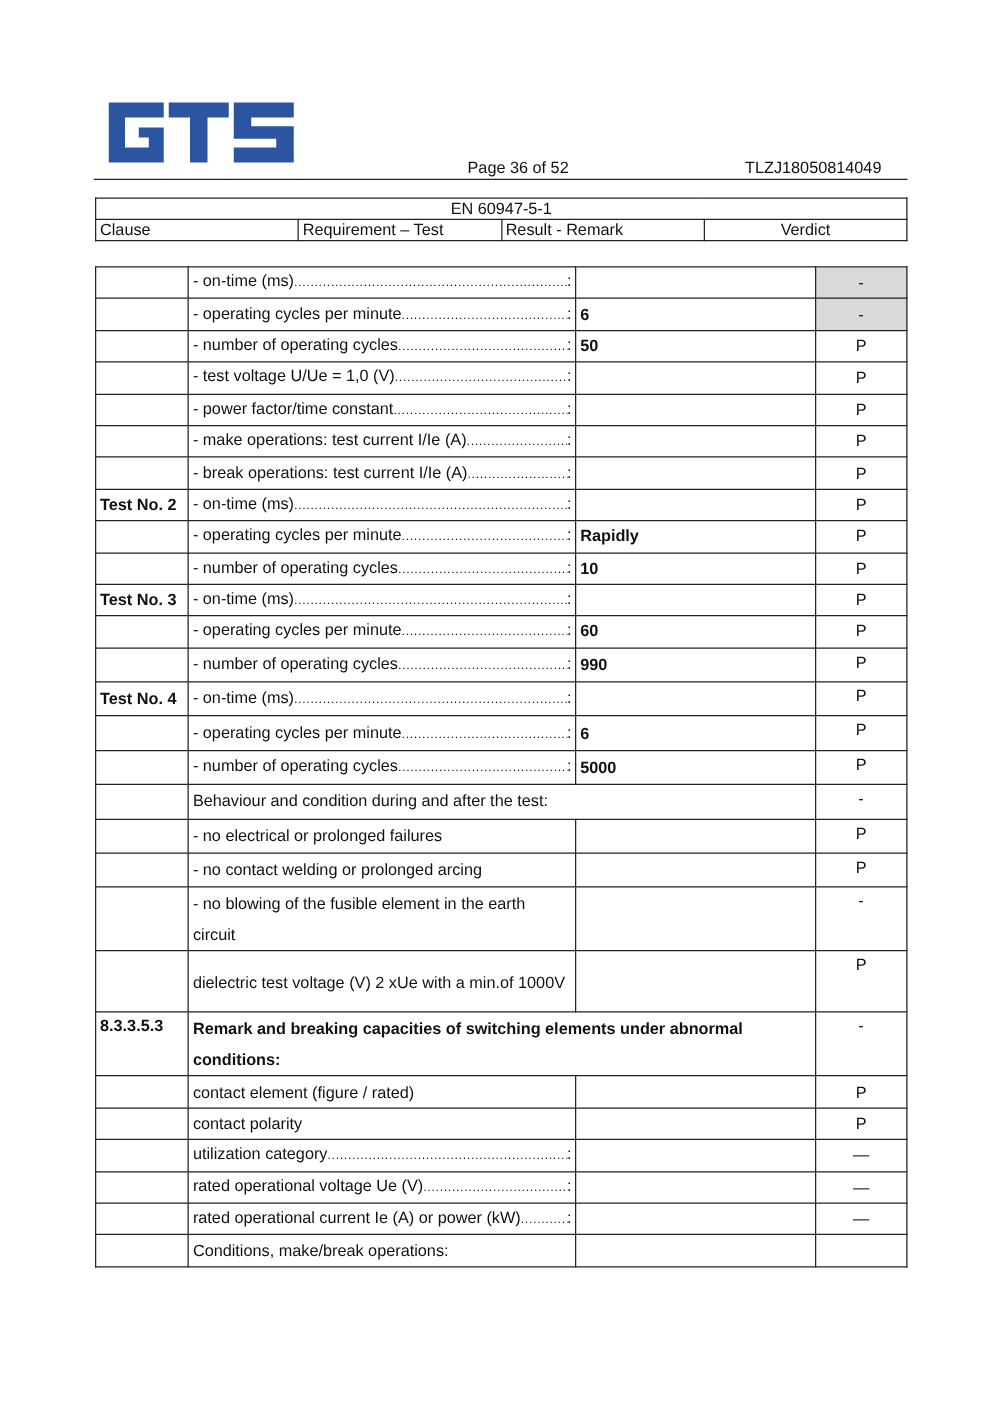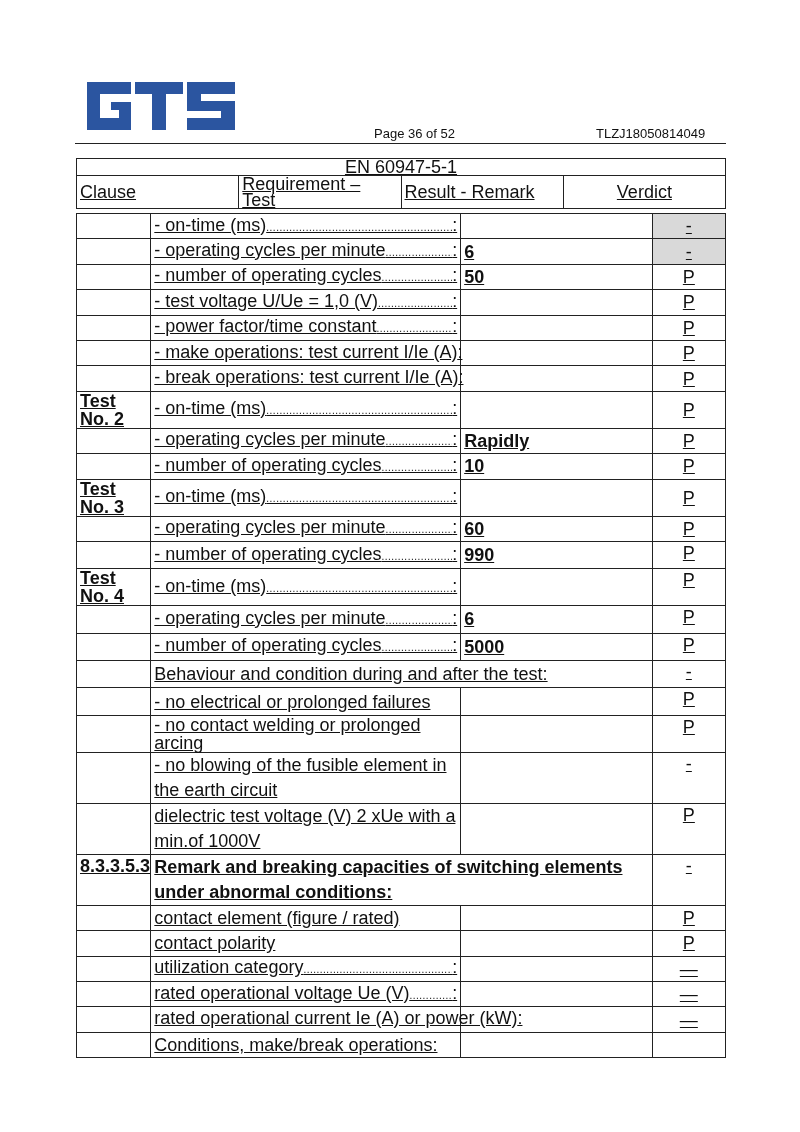--- a/index.html
+++ b/index.html
@@ -1,21 +1,21 @@
 <!DOCTYPE html>
 <html><head>
 <meta charset="utf-8">
 <style>
   html, body { margin: 0; padding: 0; background: #ffffff; }
   body { width: 800px; height: 1132px; position: relative; font-family: "Liberation Sans", sans-serif; color: #111; }
   .logo { position: absolute; left: 83px; top: 78px; width: 155px; height: 56px; }
   .hdr-page { position: absolute; left: 374px; top: 126px; font-size: 13px; }
   .hdr-ref { position: absolute; left: 596px; top: 126px; font-size: 13px; }
   .hdr-line { position: absolute; left: 75px; top: 143px; width: 651px; height: 0; border-top: 1.5px solid #222; }
-  table { border-collapse: collapse; position: absolute; left: 76px; font-size: 18px; table-layout: fixed; text-decoration: underline; }
+  table { border-collapse: collapse; position: absolute; left: 76px; font-size: 13px; table-layout: fixed; }
   td { border: 1px solid #222; padding: 0 3px; vertical-align: middle; }
   .t-head { top: 158px; width: 650px; }
   .t-head td { height: 16px; line-height: 16px; }
   .t-body { top: 213px; width: 650px; }
   .t-body td { height: 24.4px; line-height: 18px; }
   .c1 { width: 71px; } .c2 { width: 296px; } .c3 { width: 183px; } .c4 { width: 70px; }
   .center { text-align: center; }
   .bold { font-weight: bold; }
   .gray { background: #d9d9d9; }
   .top { vertical-align: top; padding-top: 2px; }

